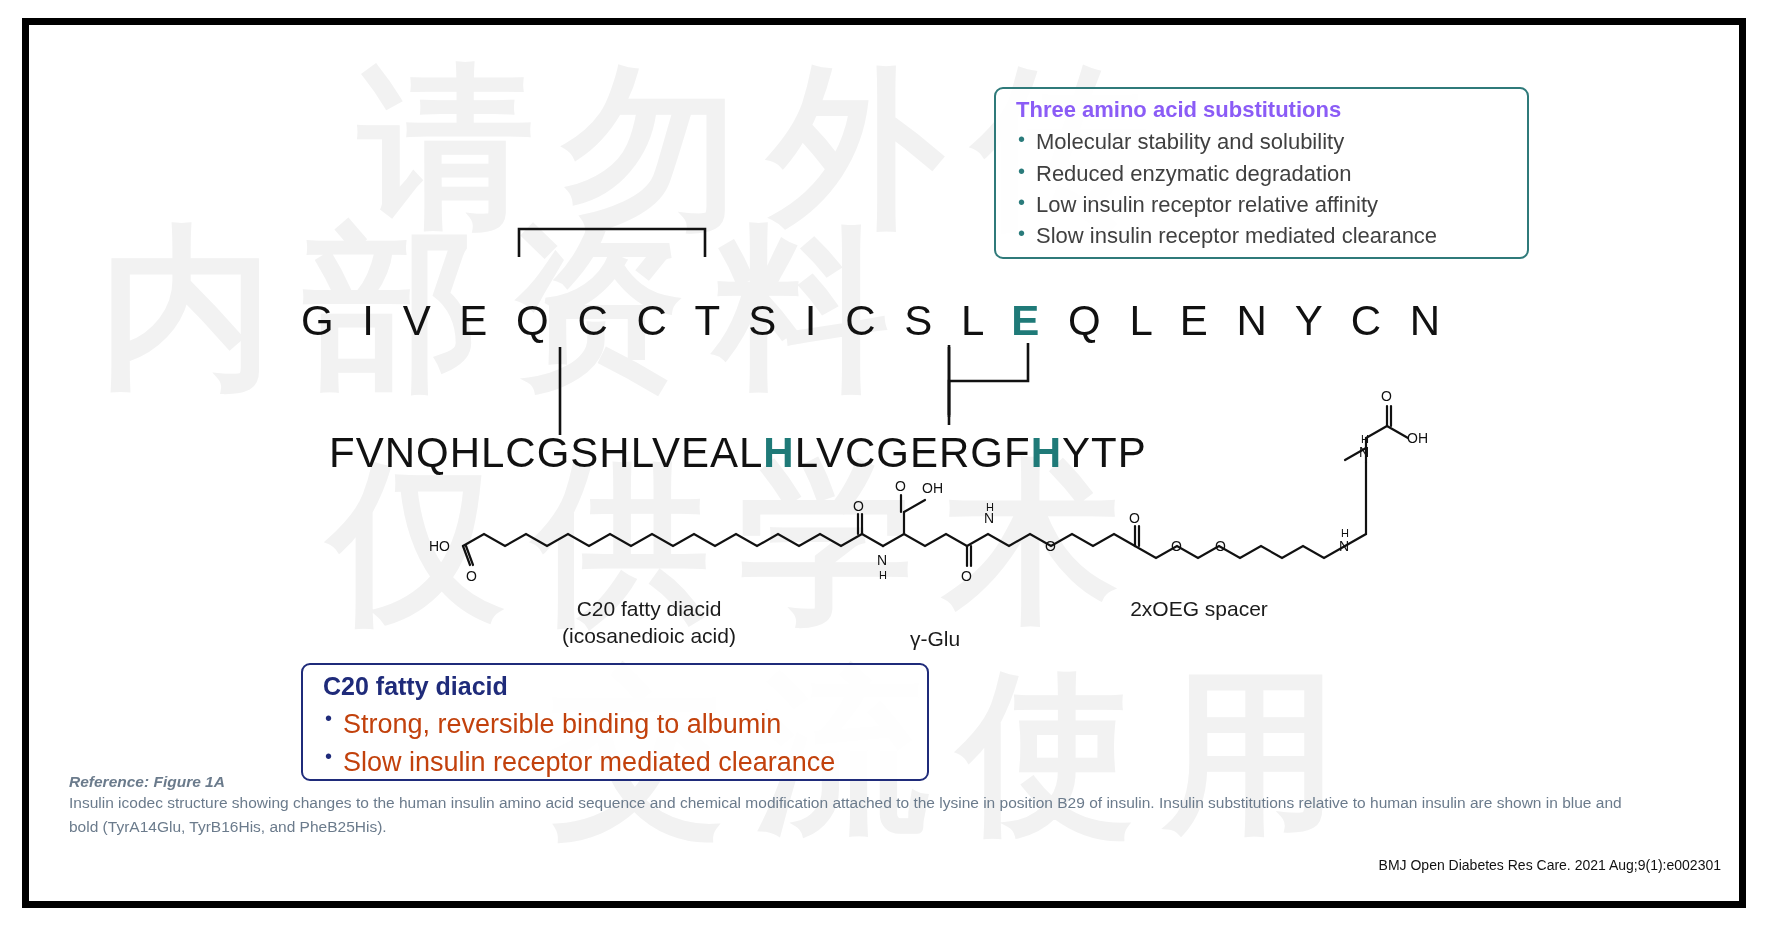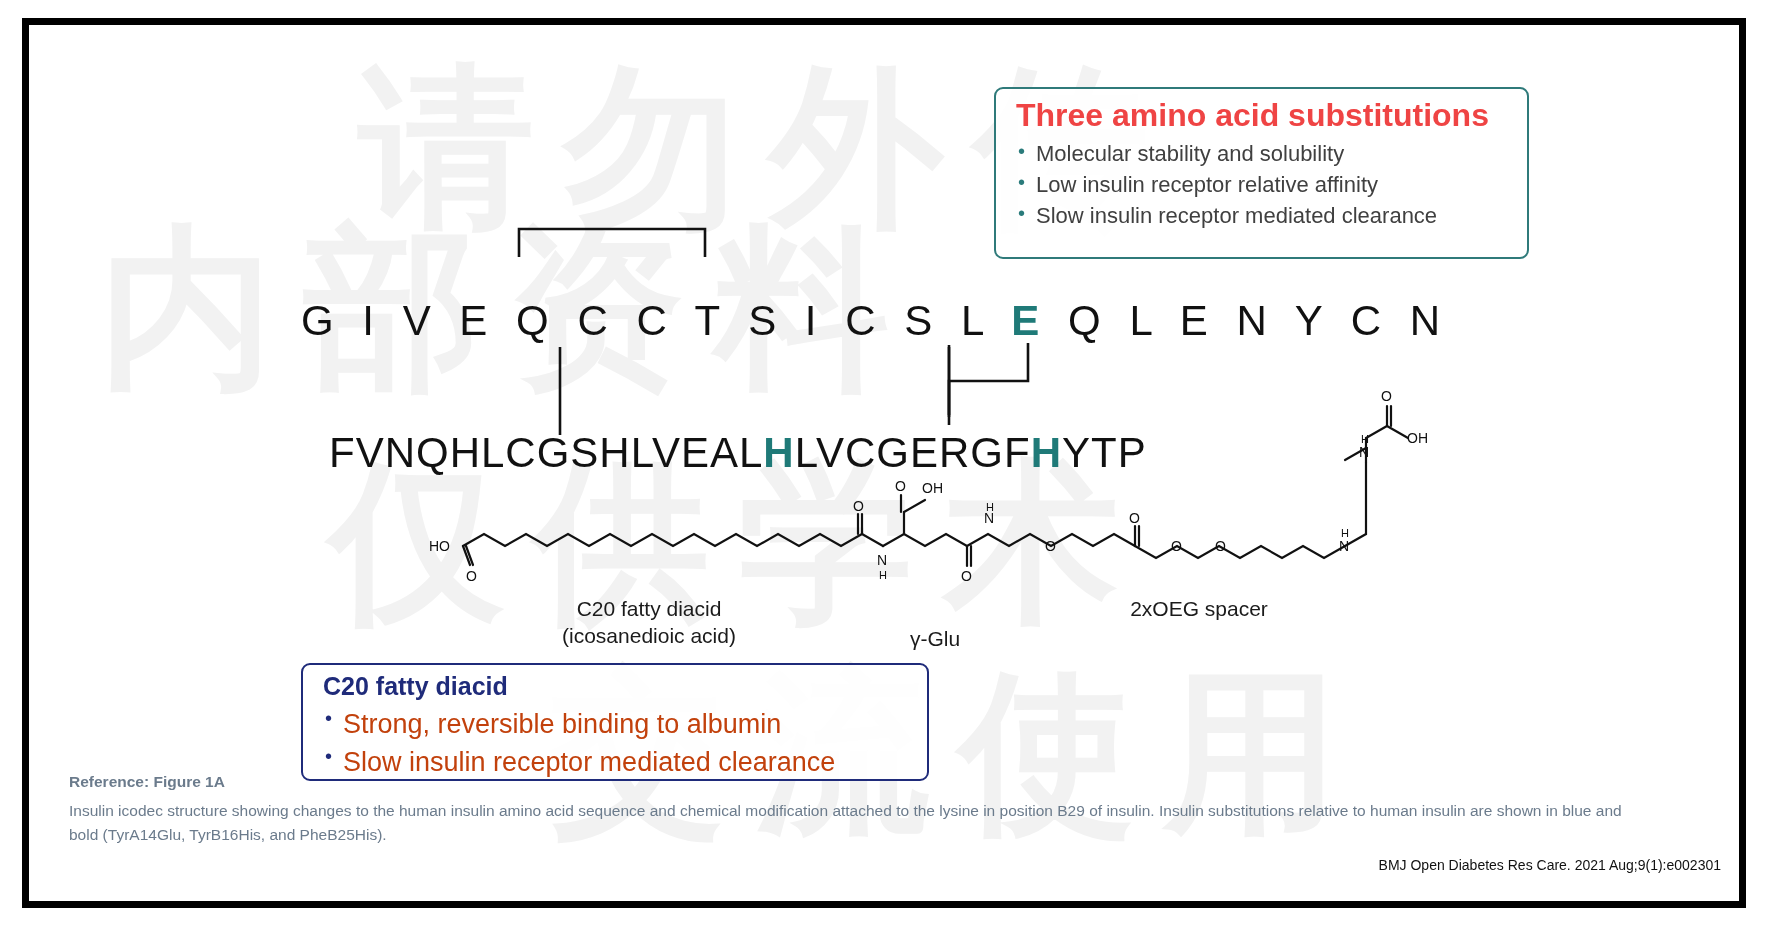--- a/index.html
+++ b/index.html
@@ -83,22 +83,22 @@
   }
 
   #callout-teal {
     left: 965px;
     top: 62px;
     width: 535px;
     height: 172px;
     border: 2.5px solid #2f7a7a;
   }
   #callout-teal .c-title {
-    color: #ef4444;
-    font-size: 32px;
+    color: #8b5cf6;
+    font-size: 22px;
     margin: 8px 0 2px 20px;
   }
   #callout-teal li {
     color: #404040;
     font-size: 22px;
     margin-left: 14px;
   }
   #callout-teal li::before { color: #2a7b7b; }
 
   #callout-navy {
@@ -179,21 +179,22 @@
   #reference {
     position: absolute;
     left: 40px;
     top: 748px;
     width: 1560px;
     color: #6b7b8c;
   }
   #reference .ref-title {
     font-size: 15.5px;
     font-weight: 700;
-    margin-bottom: 8px;
+    margin-bottom: 0;
+    font-style: italic;
   }
   #reference .ref-body {
     font-size: 15.5px;
     line-height: 1.55;
   }
   #citation {
     position: absolute;
     right: 18px;
     top: 832px;
     color: #111111;
@@ -296,20 +297,21 @@
         <div>C20 fatty diacid</div>
         <div>(icosanedioic acid)</div>
       </div>
       <div class="mol-label" id="label-yglu">γ-Glu</div>
       <div class="mol-label" id="label-oeg">2xOEG spacer</div>
 
       <div class="callout" id="callout-teal">
         <div class="c-title">Three amino acid substitutions</div>
         <ul>
           <li>Molecular stability and solubility</li>
+          <li>Reduced enzymatic degradation</li>
           <li>Low insulin receptor relative affinity</li>
           <li>Slow insulin receptor mediated clearance</li>
         </ul>
       </div>
 
       <div class="callout" id="callout-navy">
         <div class="c-title">C20 fatty diacid</div>
         <ul>
           <li>Strong, reversible binding to albumin</li>
           <li>Slow insulin receptor mediated clearance</li>

